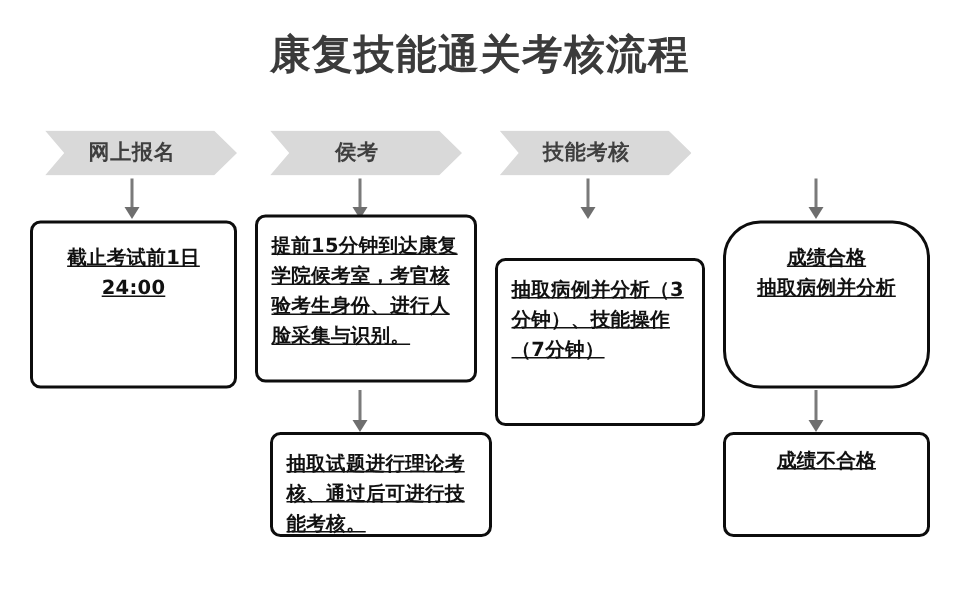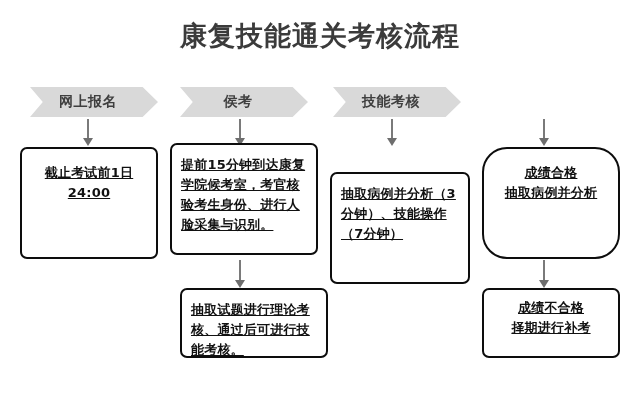--- a/index.html
+++ b/index.html
@@ -182,17 +182,16 @@
     <div class="head" style="top:20px;"></div>
   </div>
 
   <div class="box" style="left:156px; top:288px; width:148px; height:70px;margin-left:24px;">
     <div class="box-inner left">抽取试题进行理论考核、通过后可进行技能考核。</div>
   </div>
 
   <div class="box" style="left:482px; top:288px; width:138px; height:70px;">
     <div class="box-inner centered" style="padding-top:8px;">
       <div class="line">成绩不合格</div>
-      <div class="line">择期进行补考</div>
     </div>
   </div>
 
 </div>
 
 </body></html>

